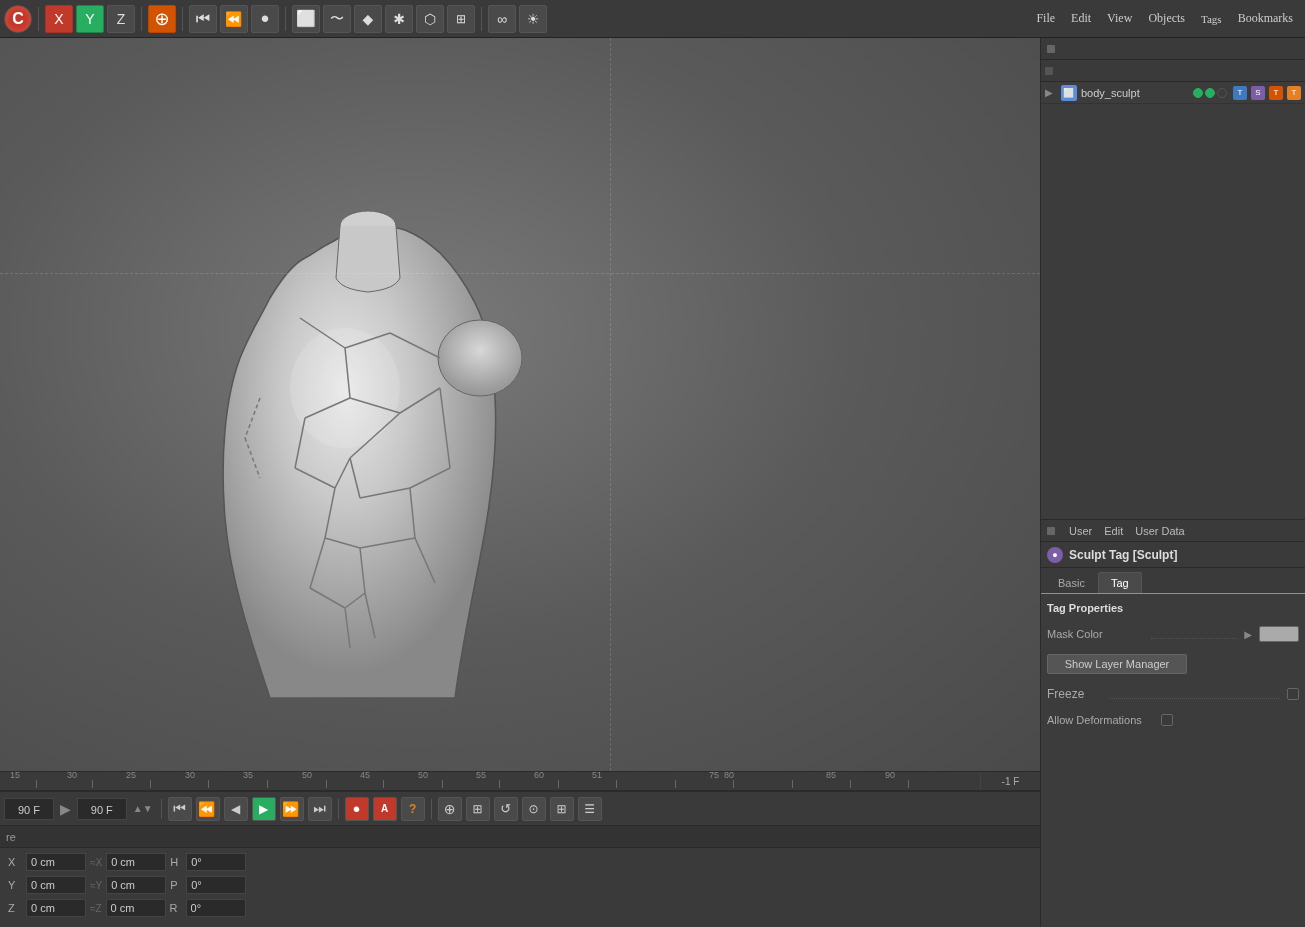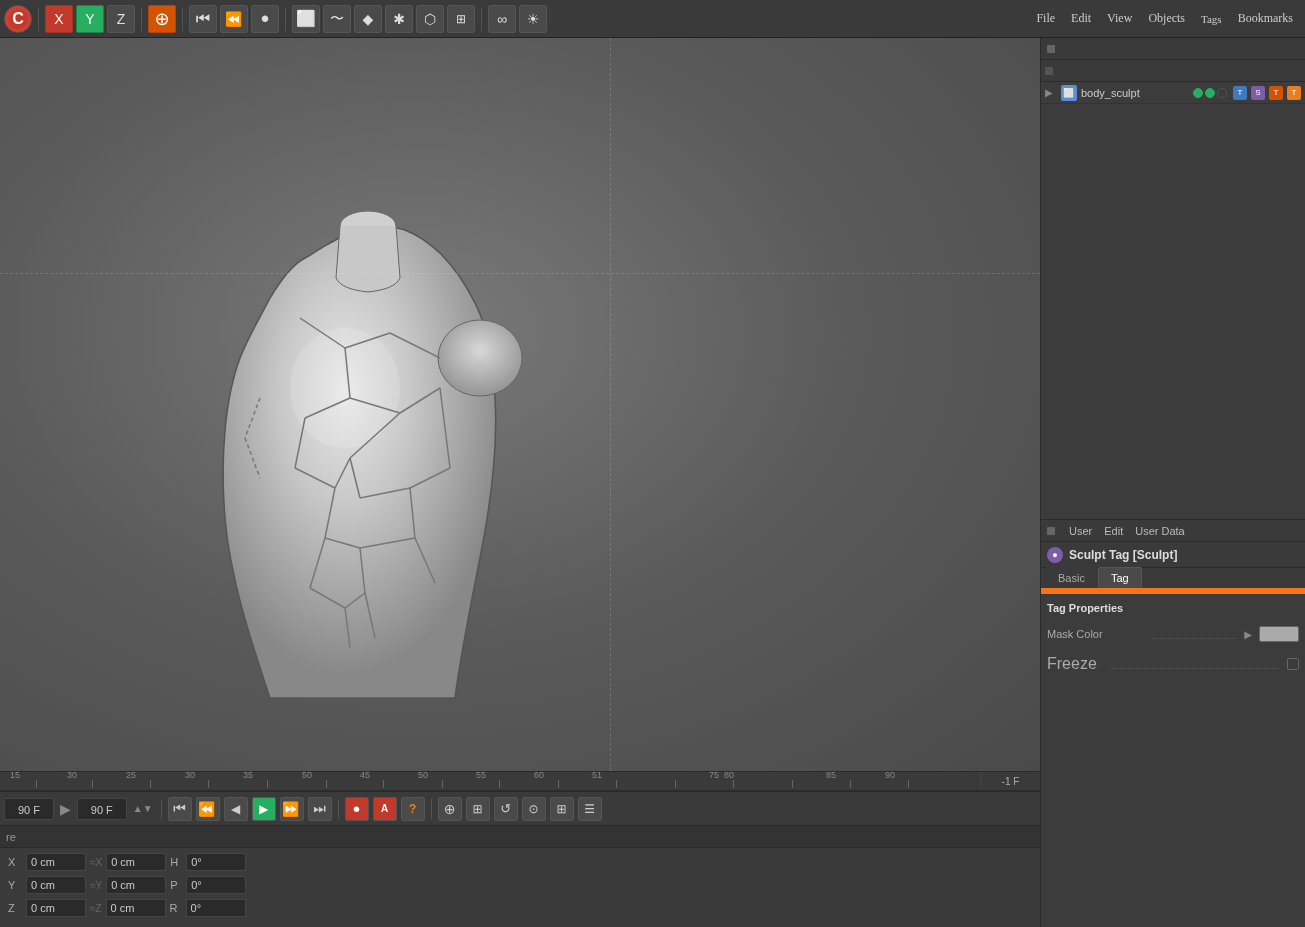--- a/index.html
+++ b/index.html
@@ -378,21 +378,21 @@
       color: #ddd;
       font-weight: bold;
     }
 
     #attr-tabs {
       height: 26px;
       background: #3a3a3a;
       display: flex;
       align-items: flex-end;
       padding: 0 4px;
-      border-bottom: 6px solid #f97316;
+      border-bottom: 1px solid #f97316;
     }
     .attr-tab {
       padding: 4px 12px;
       font-size: 11px;
       color: #aaa;
       cursor: pointer;
       border: 1px solid transparent;
       border-bottom: none;
       border-radius: 2px 2px 0 0;
       background: #3a3a3a;
@@ -754,26 +754,33 @@
       <div id="attr-content">
         <div class="attr-section-title">Tag Properties</div>
 
         <div class="attr-row">
           <span class="attr-row-label">Mask Color</span>
           <div class="attr-dots-line"></div>
           <span style="font-size:10px; color:#888; margin:0 3px;">▶</span>
           <div class="attr-color-swatch"></div>
         </div>
 
+        <div class="attr-row" style="margin-top:4px;">
+          <button class="show-layer-btn">Show Layer Manager</button>
+        </div>
 
         <div class="attr-checkbox-row" style="margin-top:4px;">
-          <span style="font-size:16px; color:#aaa; width:55px;">Freeze</span>
+          <span style="font-size:12px; color:#aaa; width:55px;">Freeze</span>
           <div class="attr-checkbox-dots"></div>
           <div class="attr-checkbox"></div>
         </div>
 
+        <div class="attr-checkbox-row">
+          <span style="font-size:11px; color:#aaa; width:110px;">Allow Deformations</span>
+          <div class="attr-checkbox"></div>
+        </div>
 
       </div>
     </div>
 
   </div>
 
 </div>
 
 </body></html>

